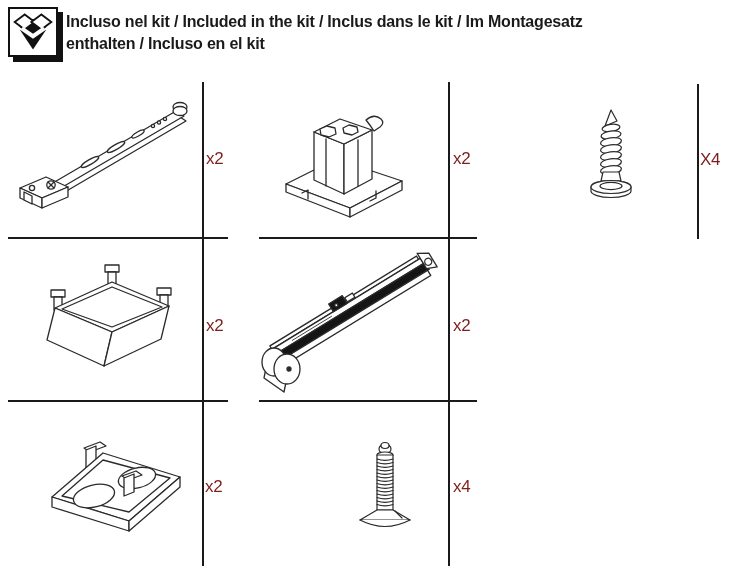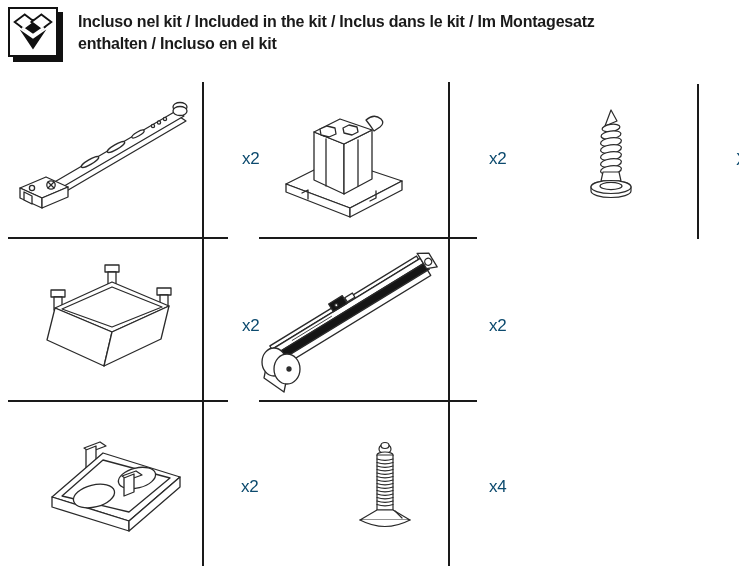--- a/index.html
+++ b/index.html
@@ -7,30 +7,30 @@
     position:relative; width:739px; height:576px; background:#fff;
     font-family:"Liberation Sans", sans-serif; color:#1a1a1a; overflow:hidden;
   }
   
   .kit-icon-box {
     position:absolute; left:8px; top:7px; width:46px; height:46px;
     border:2.5px solid #111; background:#fff; box-shadow:5px 5px 0 0 #111;
     display:flex; align-items:center; justify-content:center;
   }
   .kit-title {
-    position:absolute; left:78px; top:11px; width:620px;
+    position:absolute; left:66px; top:11px; width:620px;
     font-size:16px; line-height:22px; font-weight:bold; letter-spacing:-0.2px;
   }
   
   .vline { position:absolute; width:1.5px; background:#1a1a1a; }
   .hline { position:absolute; height:1.5px; background:#1a1a1a; }
   
   .qty {
-    position:absolute; font-size:17px; font-weight:400; color:#0c4a6e;
-    letter-spacing:-0.3px; white-space:nowrap;margin-left:36px;
+    position:absolute; font-size:17px; font-weight:400; color:#7f1d1d;
+    letter-spacing:-0.3px; white-space:nowrap;
   }
   .part { position:absolute; }
   svg { display:block; }
 </style>
 </head>
 <body>
 
 <div class="page">
 
   <div class="kit-icon-box">

